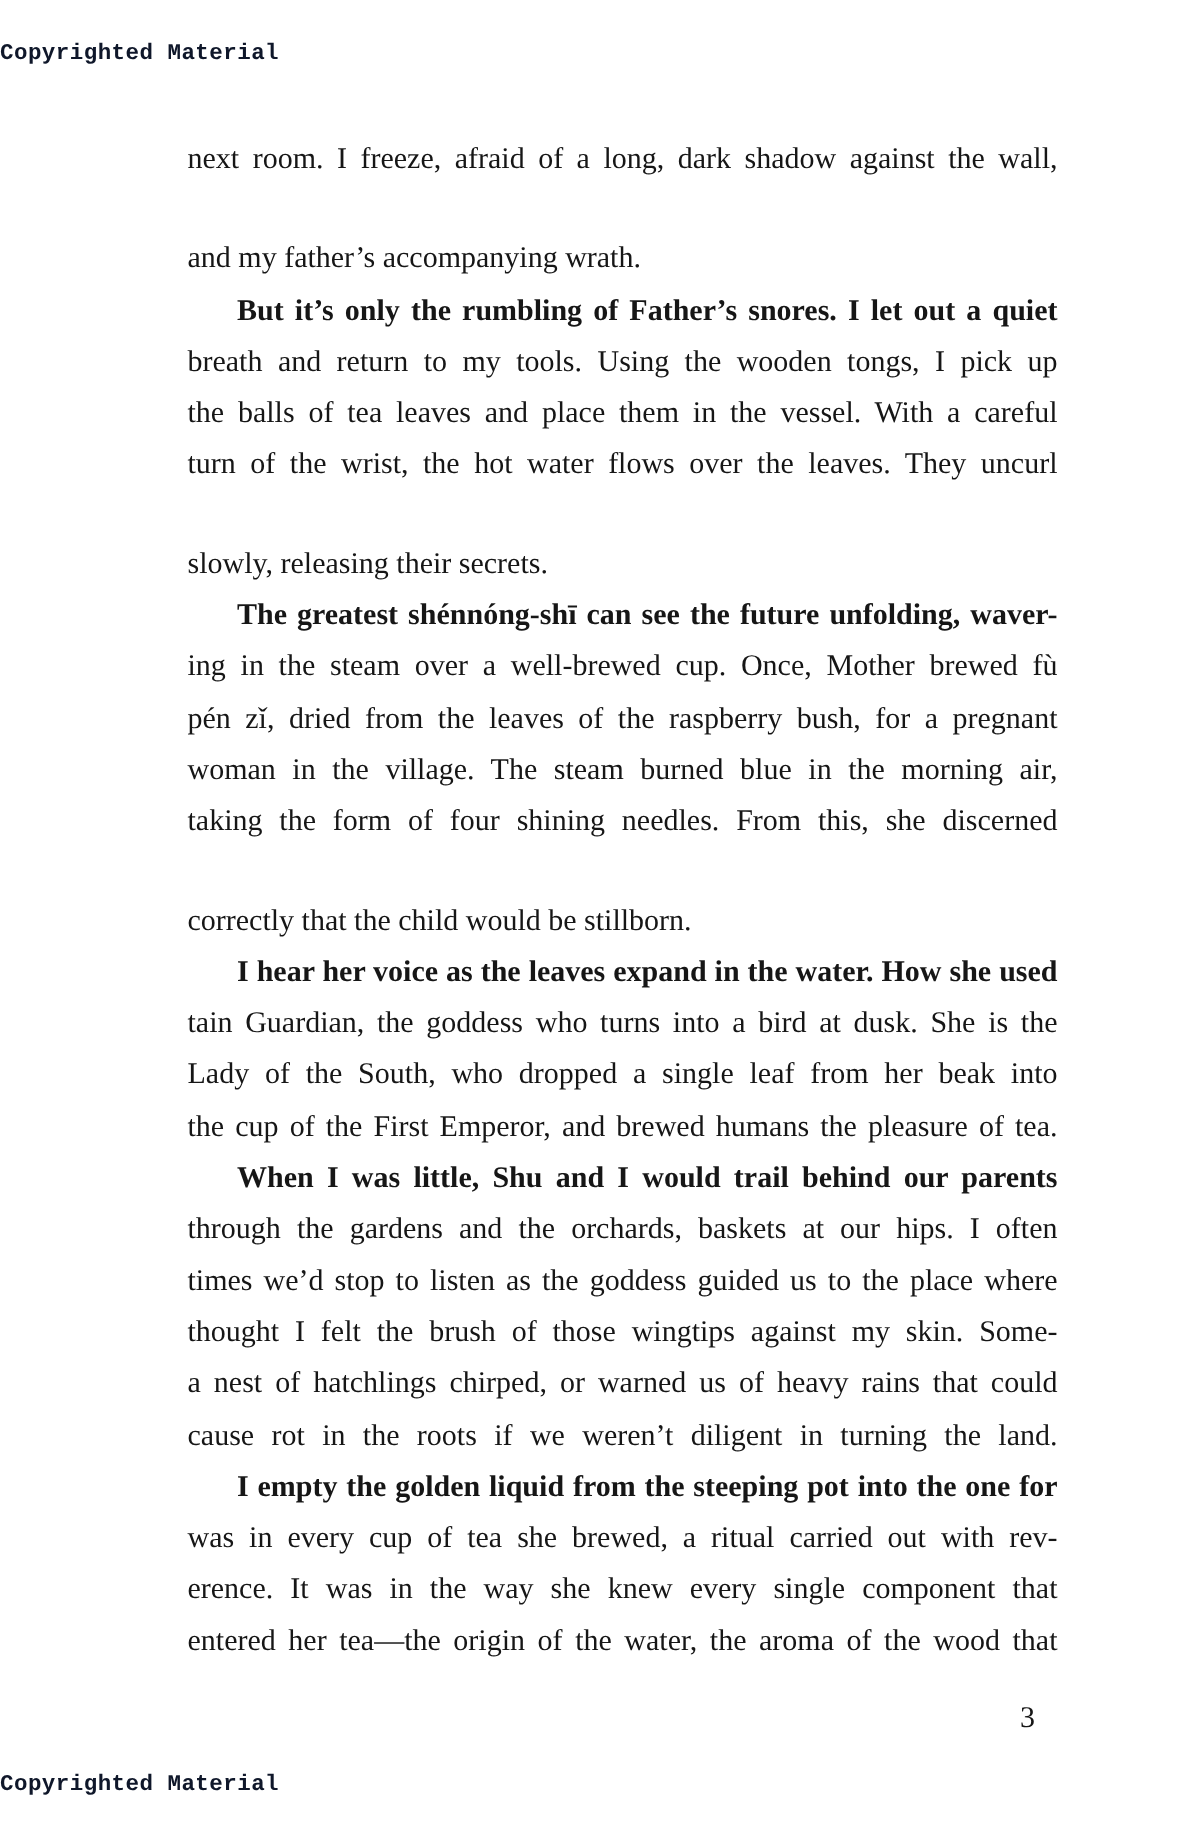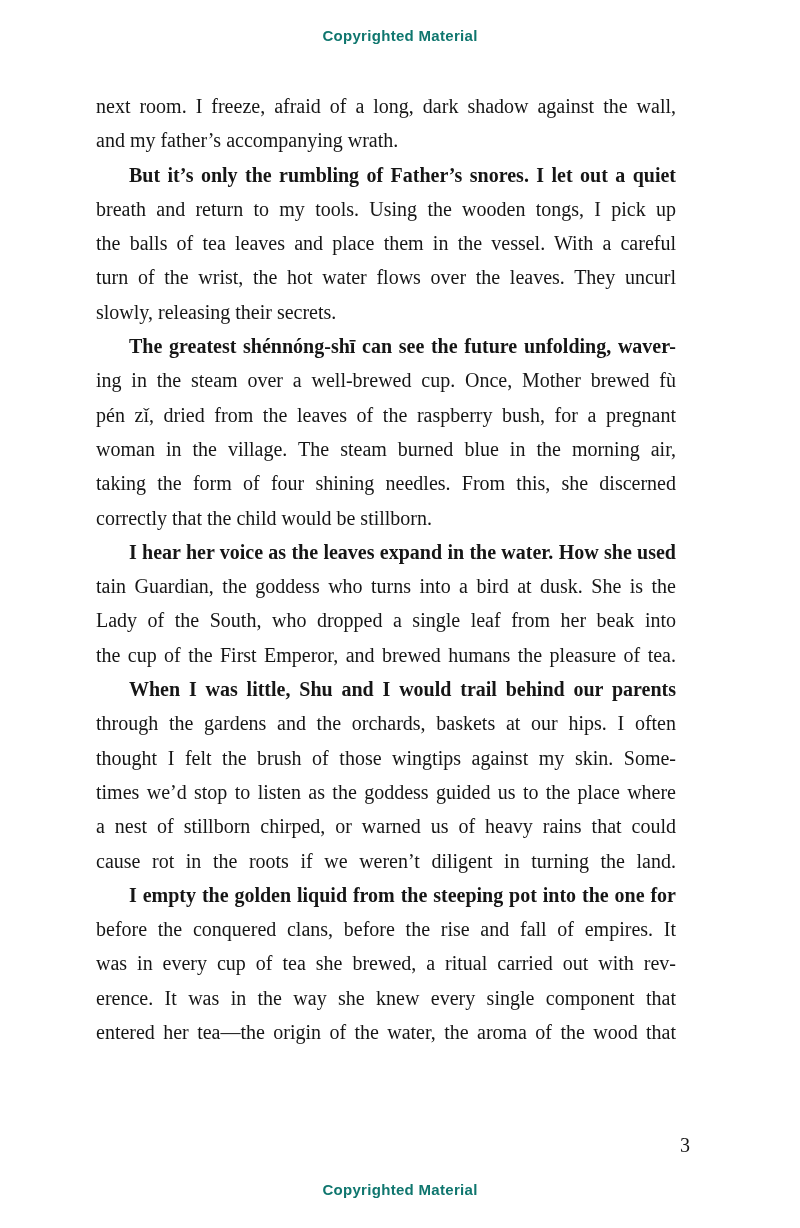--- a/index.html
+++ b/index.html
@@ -8,45 +8,45 @@
     width: 800px;
     height: 1228px;
     background: #ffffff;
     font-family: "Liberation Serif", serif;
     overflow: hidden;
   }
   .notice {
     position: absolute;
     left: 0;
     width: 100%;
-    text-align: center;
-    font-family: Liberation Sans, sans-serif;
+    text-align: left;
+    font-family: Liberation Mono, monospace;
     font-weight: bold;
     font-size: 15px;
     letter-spacing: 0.3px;
-    color: #0f766e;
+    color: #0f172a;
   }
   .notice-top { top: 27px; }
   .notice-bottom { top: 1181px; }
   .body-text {
     position: absolute;
-    left: 96px;
+    left: 125px;
     top: 89px;
     width: 580px;
     font-size: 20px;
     line-height: 34.3px;
     color: #161616;
   }
   .line {
     white-space: nowrap;
     height: 34.3px;
     text-align: justify;
     text-align-last: justify;
   }
-  .line.last { text-align-last: left; }
+  .line.last { text-align-last: left; margin-top: 32px; }
   .line.indent { text-indent: 33px; font-weight: bold; }
   .page-number {
     position: absolute;
     left: 110px;
     top: 1134px;
     width: 580px;
     text-align: right;
     font-size: 20px;
     color: #161616;
   }
@@ -79,28 +79,27 @@
       </div>
       <div>
         <div class="line indent">I hear her voice as the leaves expand in the water. How she used</div>
         <div class="line">tain Guardian, the goddess who turns into a bird at dusk. She is the</div>
         <div class="line">Lady of the South, who dropped a single leaf from her beak into</div>
         <div class="line">the cup of the First Emperor, and brewed humans the pleasure of tea.</div>
       </div>
       <div>
         <div class="line indent">When I was little, Shu and I would trail behind our parents</div>
         <div class="line">through the gardens and the orchards, baskets at our hips. I often</div>
+        <div class="line">times we’d stop to listen as the goddess guided us to the place where</div>
         <div class="line">thought I felt the brush of those wingtips against my skin. Some-</div>
-        <div class="line">times we’d stop to listen as the goddess guided us to the place where</div>
-        <div class="line">a nest of stillborn chirped, or warned us of heavy rains that could</div>
+        <div class="line">a nest of hatchlings chirped, or warned us of heavy rains that could</div>
         <div class="line">cause rot in the roots if we weren’t diligent in turning the land.</div>
       </div>
       <div>
         <div class="line indent">I empty the golden liquid from the steeping pot into the one for</div>
-        <div class="line">before the conquered clans, before the rise and fall of empires. It</div>
         <div class="line">was in every cup of tea she brewed, a ritual carried out with rev-</div>
         <div class="line">erence. It was in the way she knew every single component that</div>
         <div class="line">entered her tea—the origin of the water, the aroma of the wood that</div>
       </div>
     </div>
 
   <div class="page-number">3</div>
 
   <div class="notice notice-bottom">Copyrighted Material</div>
 </div>

